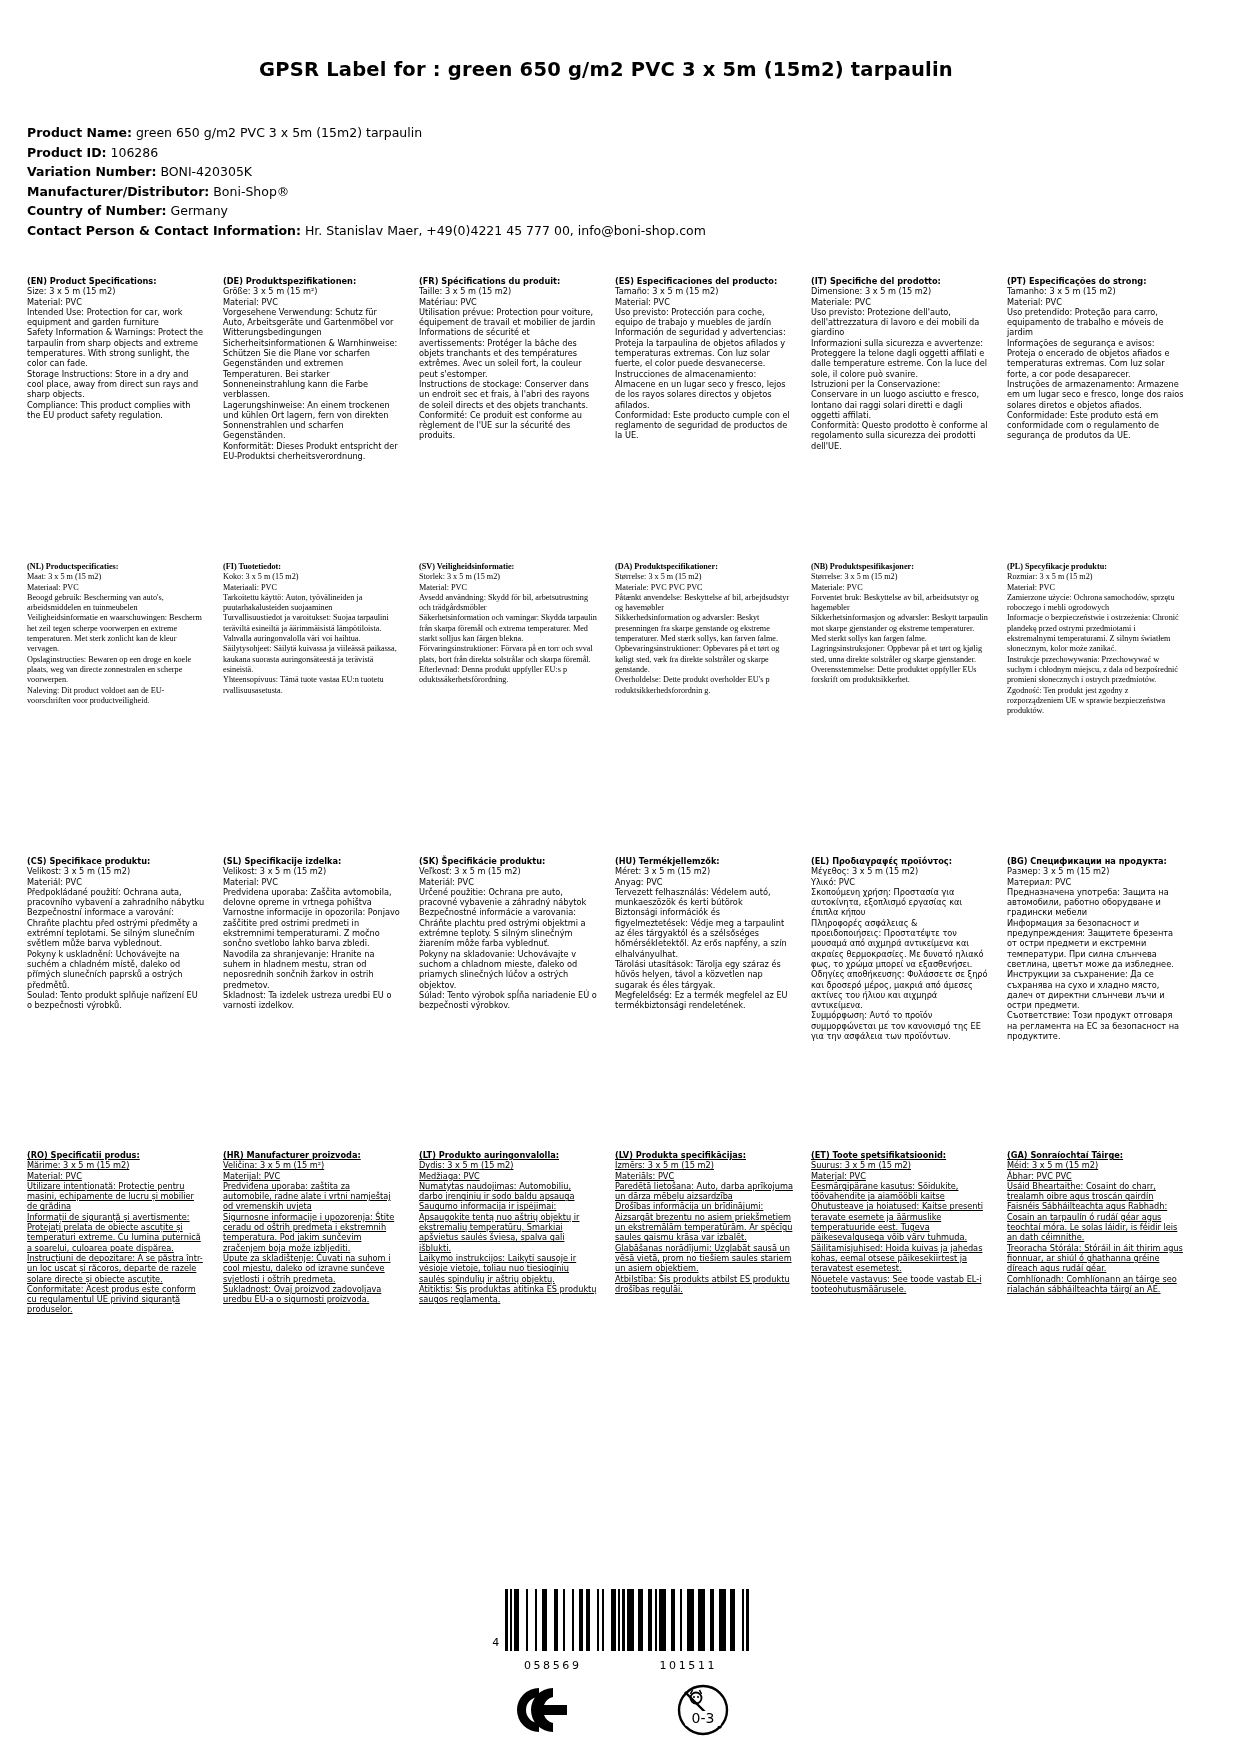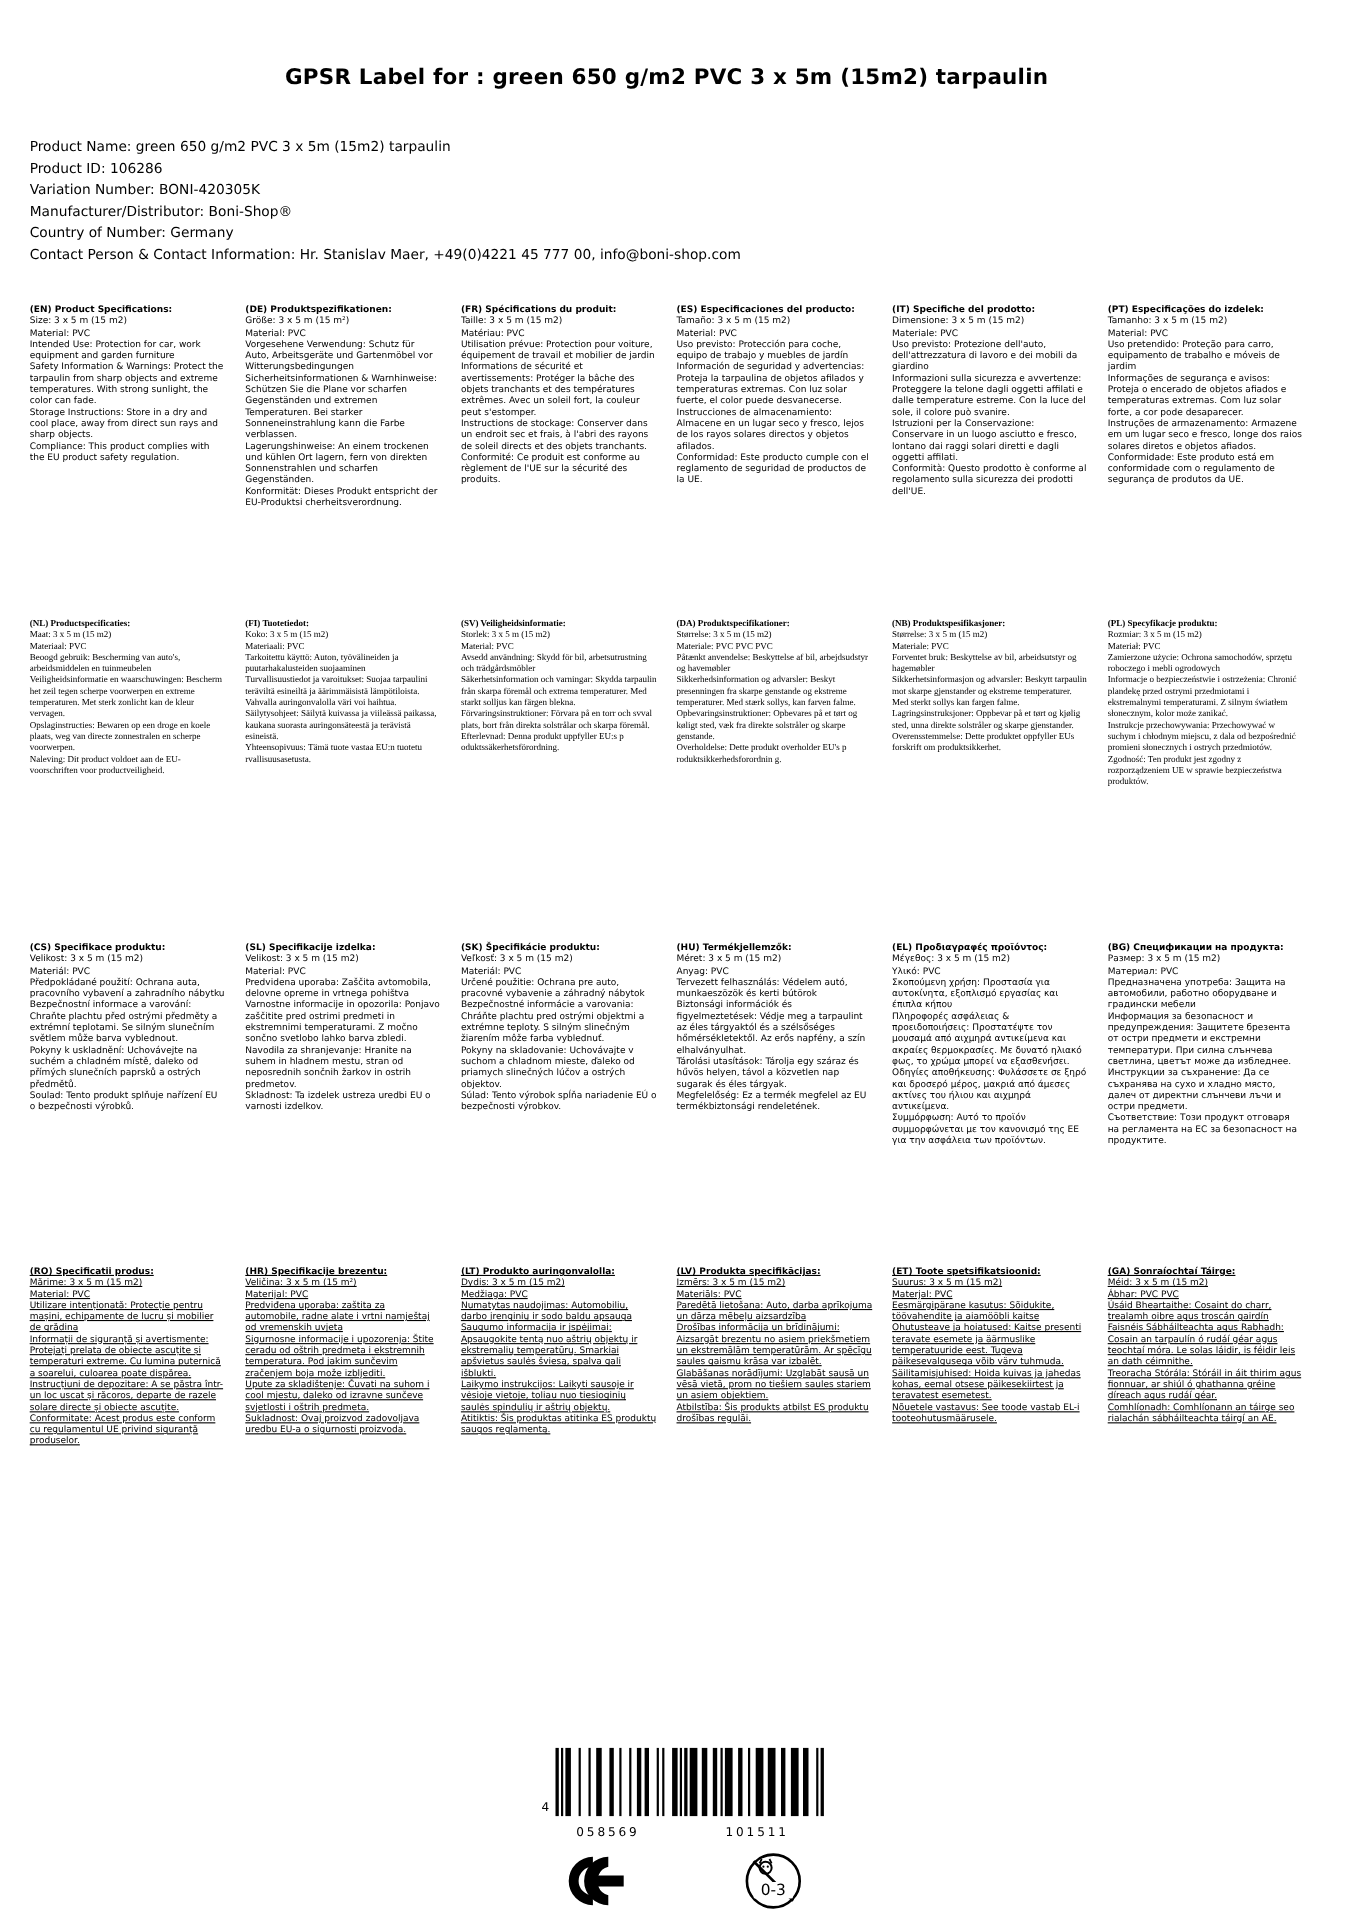--- a/index.html
+++ b/index.html
@@ -30,21 +30,21 @@
   }
   .meta {
     margin: 0 0 36px 0;
     font-size: 12.5px;
     line-height: 19.5px;
   }
   .meta .row {
     white-space: nowrap;
   }
   .meta .lbl {
-    font-weight: normal;
+    font-weight: bold;
   }
   .meta .val {
     font-weight: normal;
   }
   .grid {
     display: grid;
     grid-template-columns: repeat(6, 1fr);
     column-gap: 18px;
     row-gap: 0px;
   }
@@ -199,21 +199,21 @@
     <div class="cell">
       <span class="head">(IT) Specifiche del prodotto:</span>
       <span class="body">Dimensione: 3 x 5 m (15 m2)
 Materiale: PVC
 Uso previsto: Protezione dell'auto, dell'attrezzatura di lavoro e dei mobili da giardino
 Informazioni sulla sicurezza e avvertenze: Proteggere la telone dagli oggetti affilati e dalle temperature estreme. Con la luce del sole, il colore può svanire.
 Istruzioni per la Conservazione: Conservare in un luogo asciutto e fresco, lontano dai raggi solari diretti e dagli oggetti affilati.
 Conformità: Questo prodotto è conforme al regolamento sulla sicurezza dei prodotti dell'UE.</span>
     </div>
     <div class="cell">
-      <span class="head">(PT) Especificações do izdelek:</span>
+      <span class="head">(PT) Especificações do strong:</span>
       <span class="body">Tamanho: 3 x 5 m (15 m2)
 Material: PVC
 Uso pretendido: Proteção para carro, equipamento de trabalho e móveis de jardim
 Informações de segurança e avisos: Proteja o encerado de objetos afiados e temperaturas extremas. Com luz solar forte, a cor pode desaparecer.
 Instruções de armazenamento: Armazene em um lugar seco e fresco, longe dos raios solares diretos e objetos afiados.
 Conformidade: Este produto está em conformidade com o regulamento de segurança de produtos da UE.</span>
     </div>
   </div>
 
   <div class="grid band b2">
@@ -334,21 +334,21 @@
     <div class="cell">
       <span class="head">(RO) Specificatii produs:</span>
       <span class="body">Mărime: 3 x 5 m (15 m2)
 Material: PVC
 Utilizare intenționată: Protecție pentru mașini, echipamente de lucru și mobilier de grădina
 Informații de siguranță și avertismente: Protejați prelata de obiecte ascuțite și temperaturi extreme. Cu lumina puternică a soarelui, culoarea poate dispărea.
 Instrucțiuni de depozitare: A se păstra într- un loc uscat și răcoros, departe de razele solare directe și obiecte ascuțite.
 Conformitate: Acest produs este conform cu regulamentul UE privind siguranță produselor.</span>
     </div>
     <div class="cell">
-      <span class="head">(HR) Specifikacije brezentu:</span>
+      <span class="head">(HR) Manufacturer proizvoda:</span>
       <span class="body">Veličina: 3 x 5 m (15 m²)
 Materijal: PVC
 Predviđena uporaba: zaštita za automobile, radne alate i vrtni namještaj od vremenskih uvjeta
 Sigurnosne informacije i upozorenja: Štite ceradu od oštrih predmeta i ekstremnih temperatura. Pod jakim sunčevim zračenjem boja može izbljediti.
 Upute za skladištenje: Čuvati na suhom i cool mjestu, daleko od izravne sunčeve svjetlosti i oštrih predmeta.
 Sukladnost: Ovaj proizvod zadovoljava uredbu EU-a o sigurnosti proizvoda.</span>
     </div>
     <div class="cell">
       <span class="head">(LT) Produkto auringonvalolla:</span>
       <span class="body">Dydis: 3 x 5 m (15 m2)

